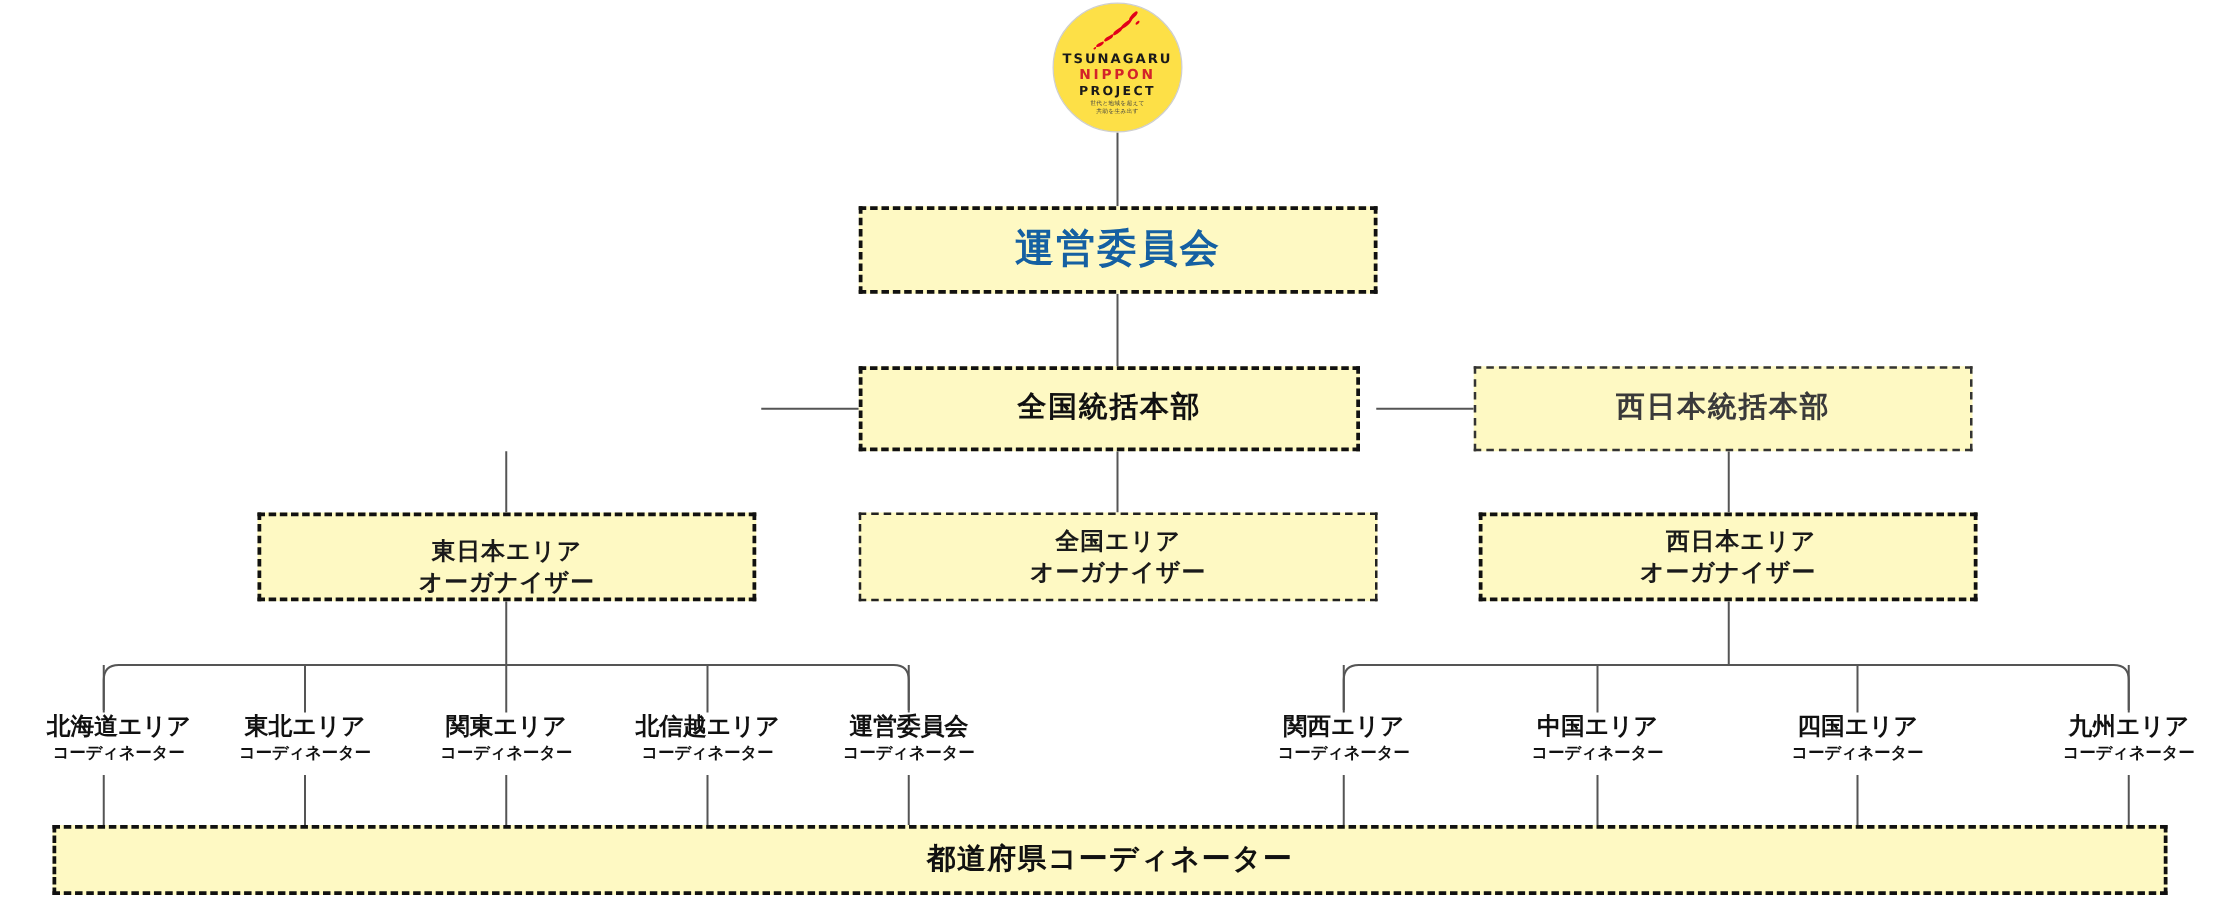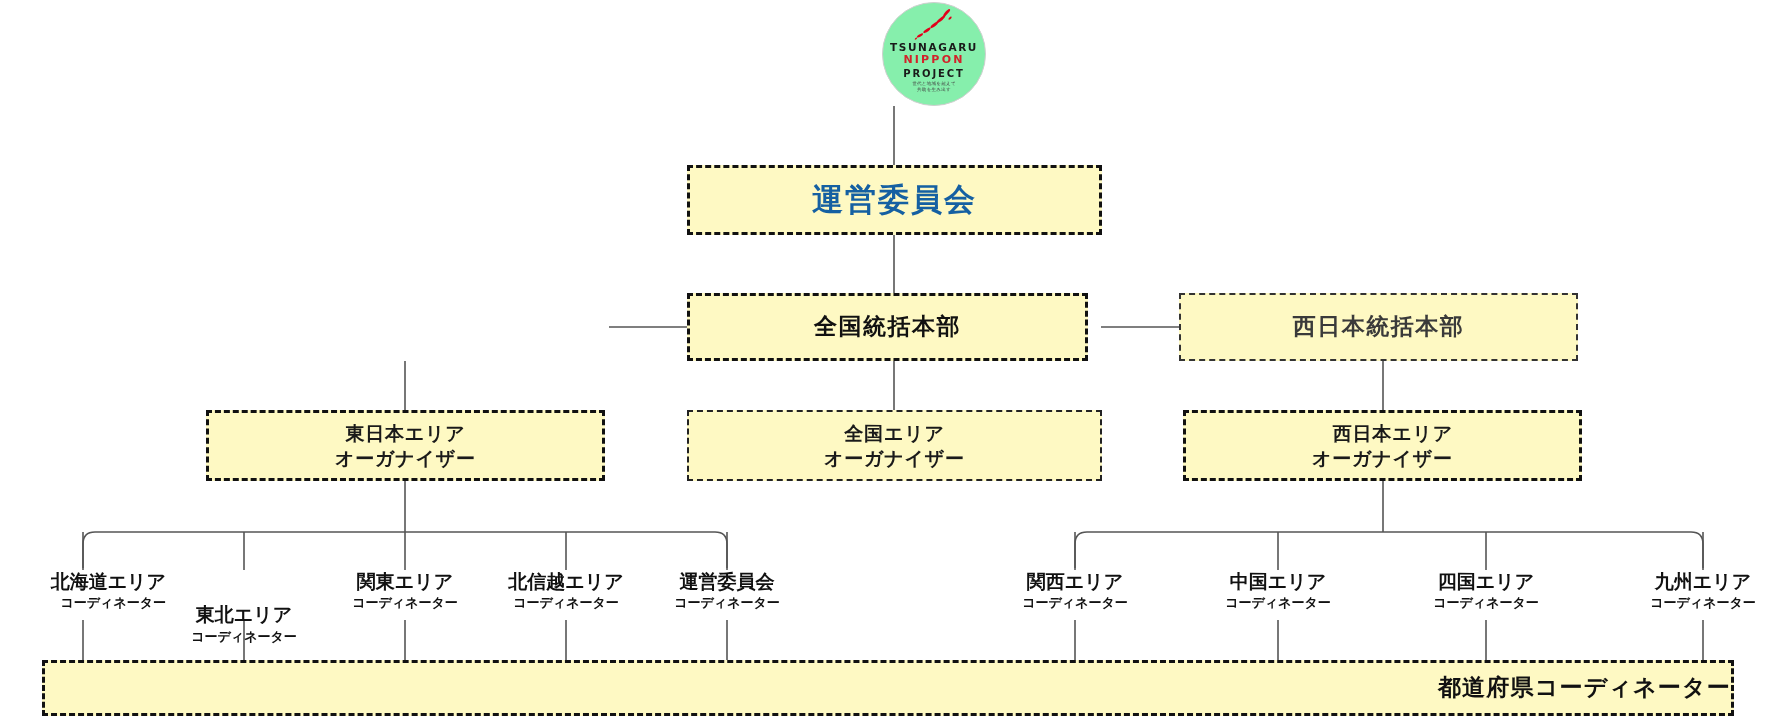--- a/index.html
+++ b/index.html
@@ -18,25 +18,25 @@
     position: absolute;
     left: 0; top: 0;
     width: 1775px;
     height: 718px;
     pointer-events: none;
   }
 
   
   .logo-badge {
     position: absolute;
-    left: 882px; top: 2px;
+    left: 842px; top: 2px;
     width: 104px; height: 104px;
     border-radius: 50%;
     border: 1px solid #cfcfcf;
-    background: #86efac;
+    background: #fde047;
     display: flex;
     flex-direction: column;
     align-items: center;
     justify-content: flex-start;
     padding-top: 4px;
   }
   .logo-map { width: 48px; height: 34px; display: block; }
   .logo-line1 {
     font-size: 10.5px; font-weight: 700; letter-spacing: 1.6px;
     color: #1a1a1a; line-height: 1.05; margin-top: 1px;
@@ -172,47 +172,47 @@
 
 
   <div class="node dashed-heavy" style="left:687px; top:293px; width:401px; height:68px;">
     <span class="node-text t-hq-center">全国統括本部</span>
   </div>
 
   <div class="node dashed-med" style="left:1179px; top:293px; width:399px; height:68px;">
     <span class="node-text t-hq">西日本統括本部</span>
   </div>
 
-  <div class="node dashed-heavy" style="left:206px; top:410px; width:399px; height:71px;">
+  <div class="node dashed-heavy" style="left:206px; top:410px; width:399px; height:71px;align-items:flex-end;">
     <span class="node-text t-org">
       <span>東日本エリア</span><br>
       <span>オーガナイザー</span>
     </span>
   </div>
 
   <div class="node dashed-thin" style="left:687px; top:410px; width:415px; height:71px;">
     <span class="node-text t-org">
       <span>全国エリア</span><br>
       <span>オーガナイザー</span>
     </span>
   </div>
 
   <div class="node dashed-heavy" style="left:1183px; top:410px; width:399px; height:71px;text-align:right;">
     <span class="node-text t-org">
       <span>西日本エリア</span><br>
       <span>オーガナイザー</span>
     </span>
   </div>
 
-  <div class="leaf" style="left:0px; top:570px; width:166px;text-align:right;">
+  <div class="leaf" style="left:12px; top:570px; width:166px;">
     <div class="leaf-area">北海道エリア</div>
     <div class="leaf-role">コーディネーター</div>
   </div>
 
-  <div class="leaf" style="left:161px; top:604px; width:166px;font-family:Liberation Serif, serif;">
+  <div class="leaf" style="left:161px; top:570px; width:166px;">
     <div class="leaf-area">東北エリア</div>
     <div class="leaf-role">コーディネーター</div>
   </div>
 
   <div class="leaf" style="left:322px; top:570px; width:166px;">
     <div class="leaf-area">関東エリア</div>
     <div class="leaf-role">コーディネーター</div>
   </div>
 
   <div class="leaf" style="left:483px; top:570px; width:166px;">
@@ -238,17 +238,17 @@
   <div class="leaf" style="left:1386px; top:570px; width:200px;">
     <div class="leaf-area">四国エリア</div>
     <div class="leaf-role">コーディネーター</div>
   </div>
 
   <div class="leaf" style="left:1603px; top:570px; width:200px;">
     <div class="leaf-area">九州エリア</div>
     <div class="leaf-role">コーディネーター</div>
   </div>
 
-  <div class="node dashed-heavy" style="left:42px; top:660px; width:1692px; height:56px;justify-content:flex-end;">
+  <div class="node dashed-heavy" style="left:42px; top:660px; width:1692px; height:56px;">
     <span class="node-text t-pref">都道府県コーディネーター</span>
   </div>
 
 </div>
 
 </body></html>

